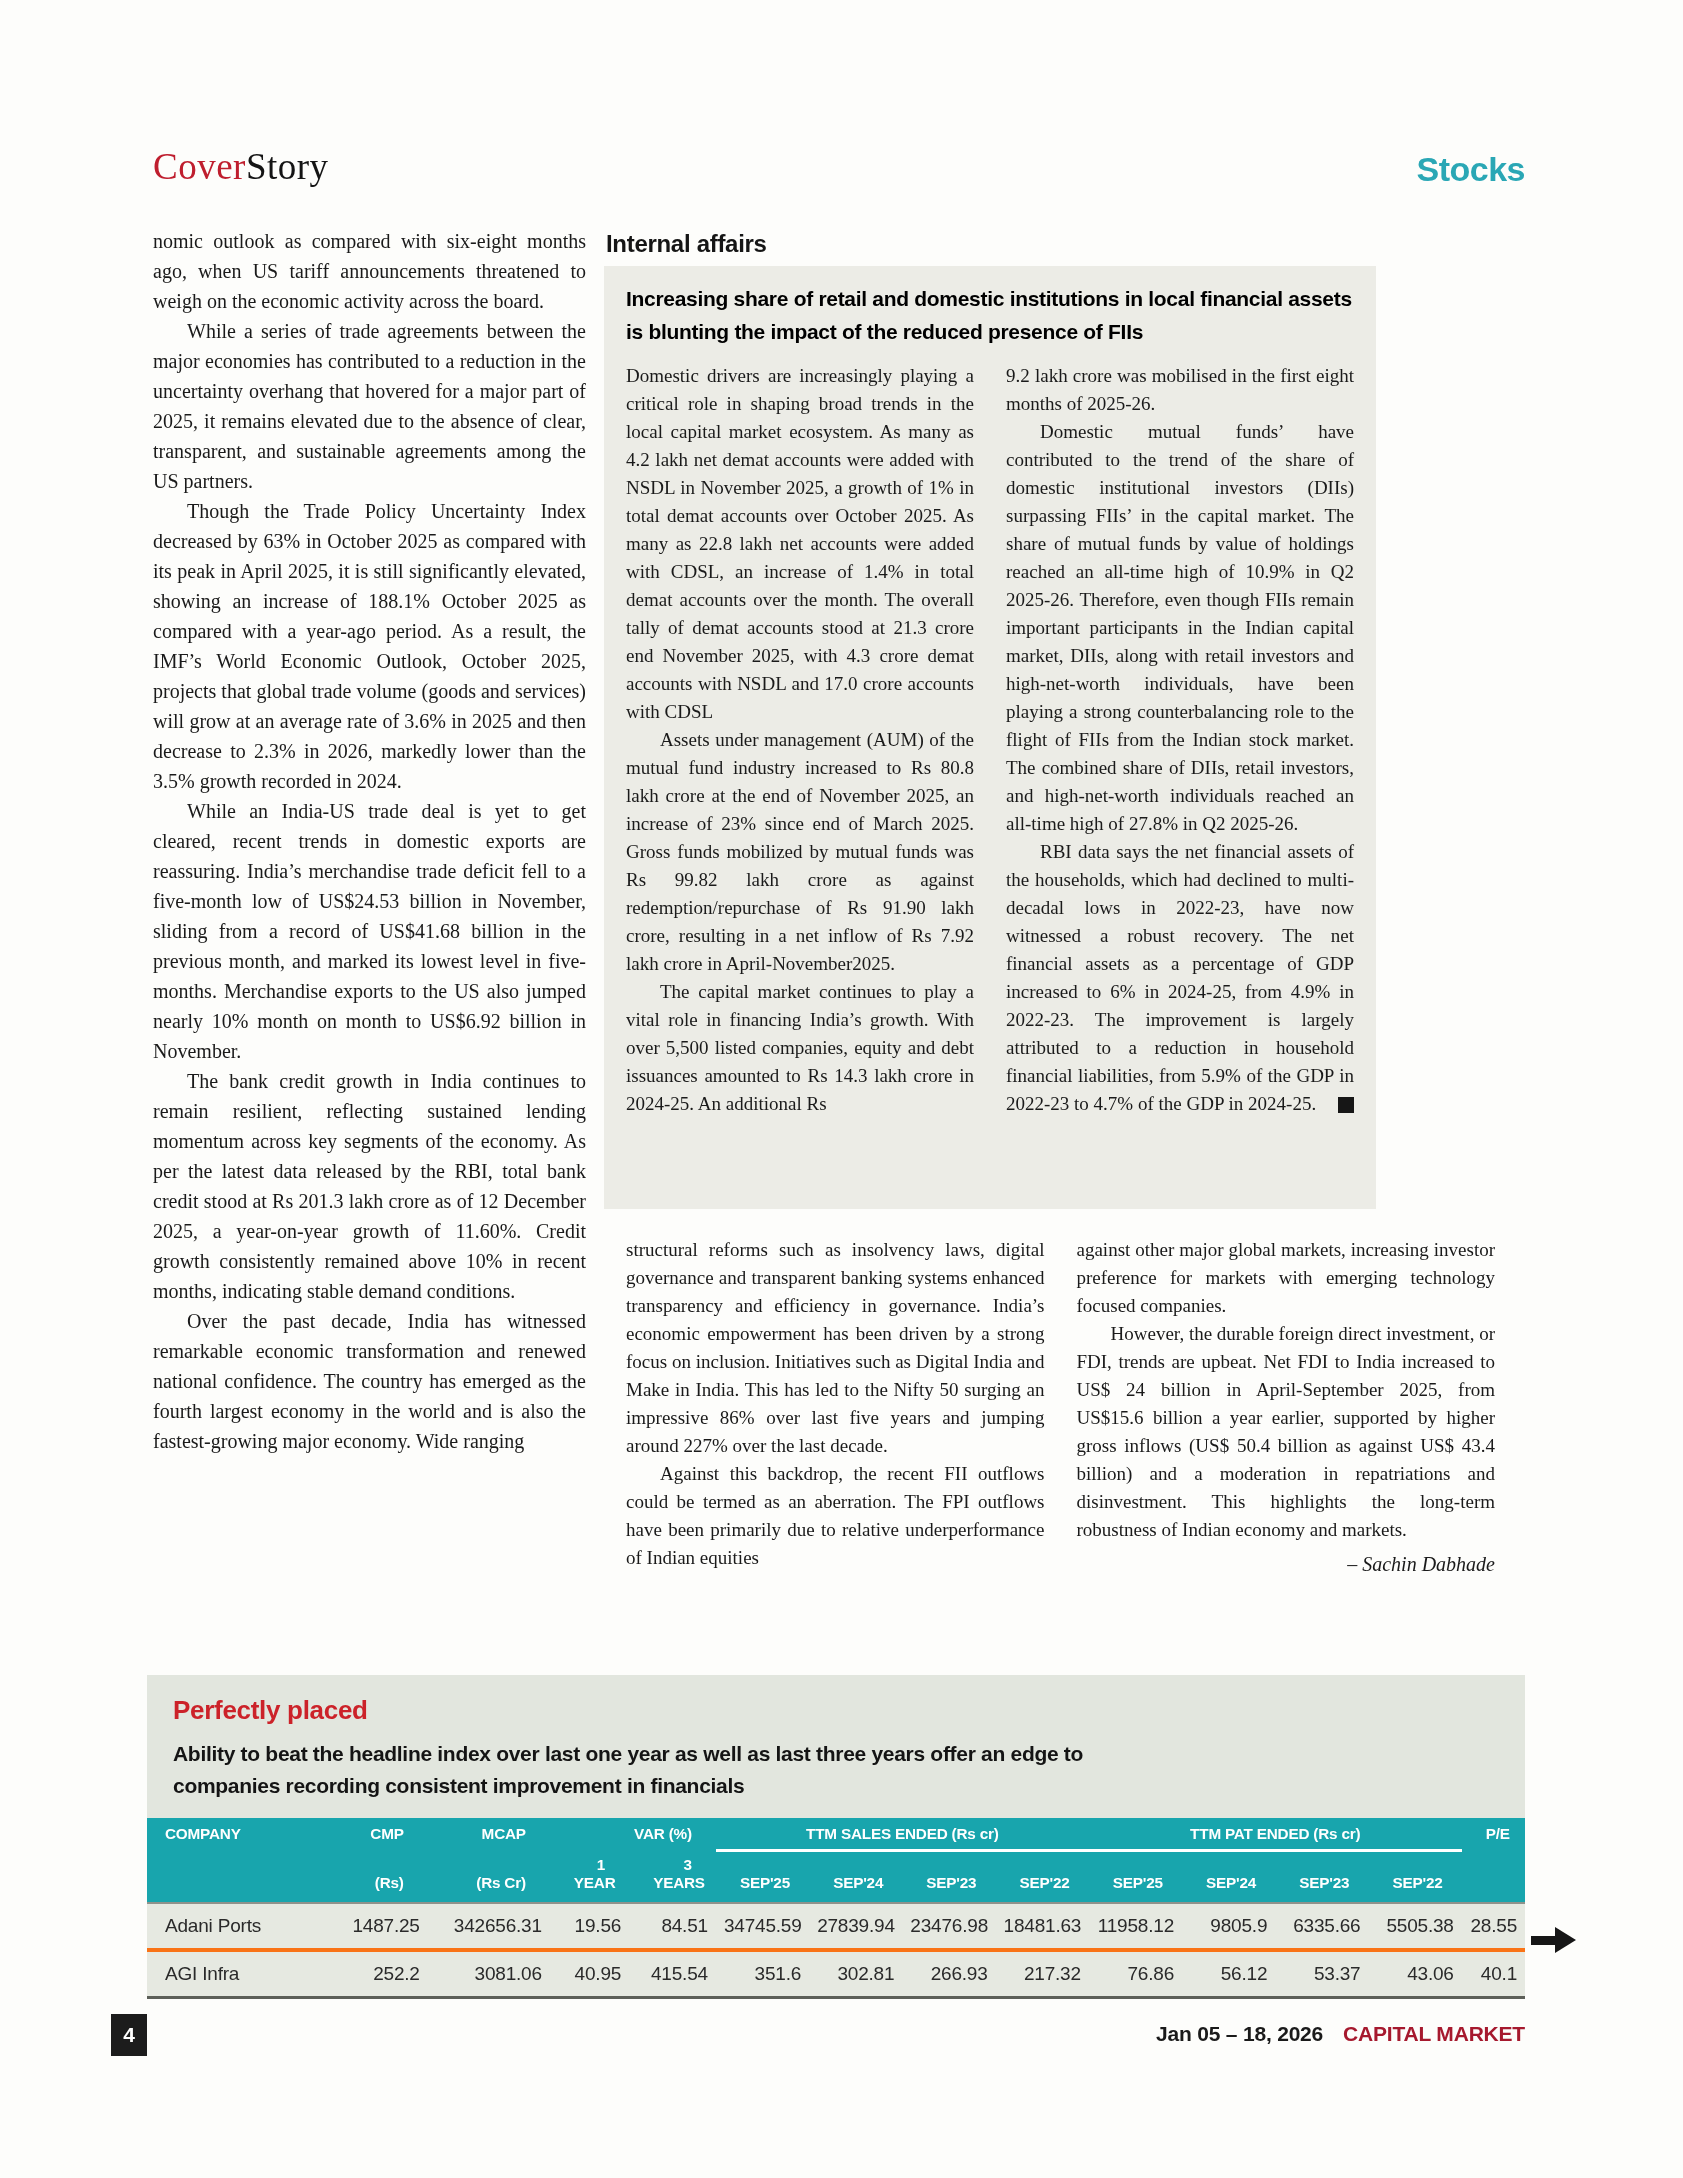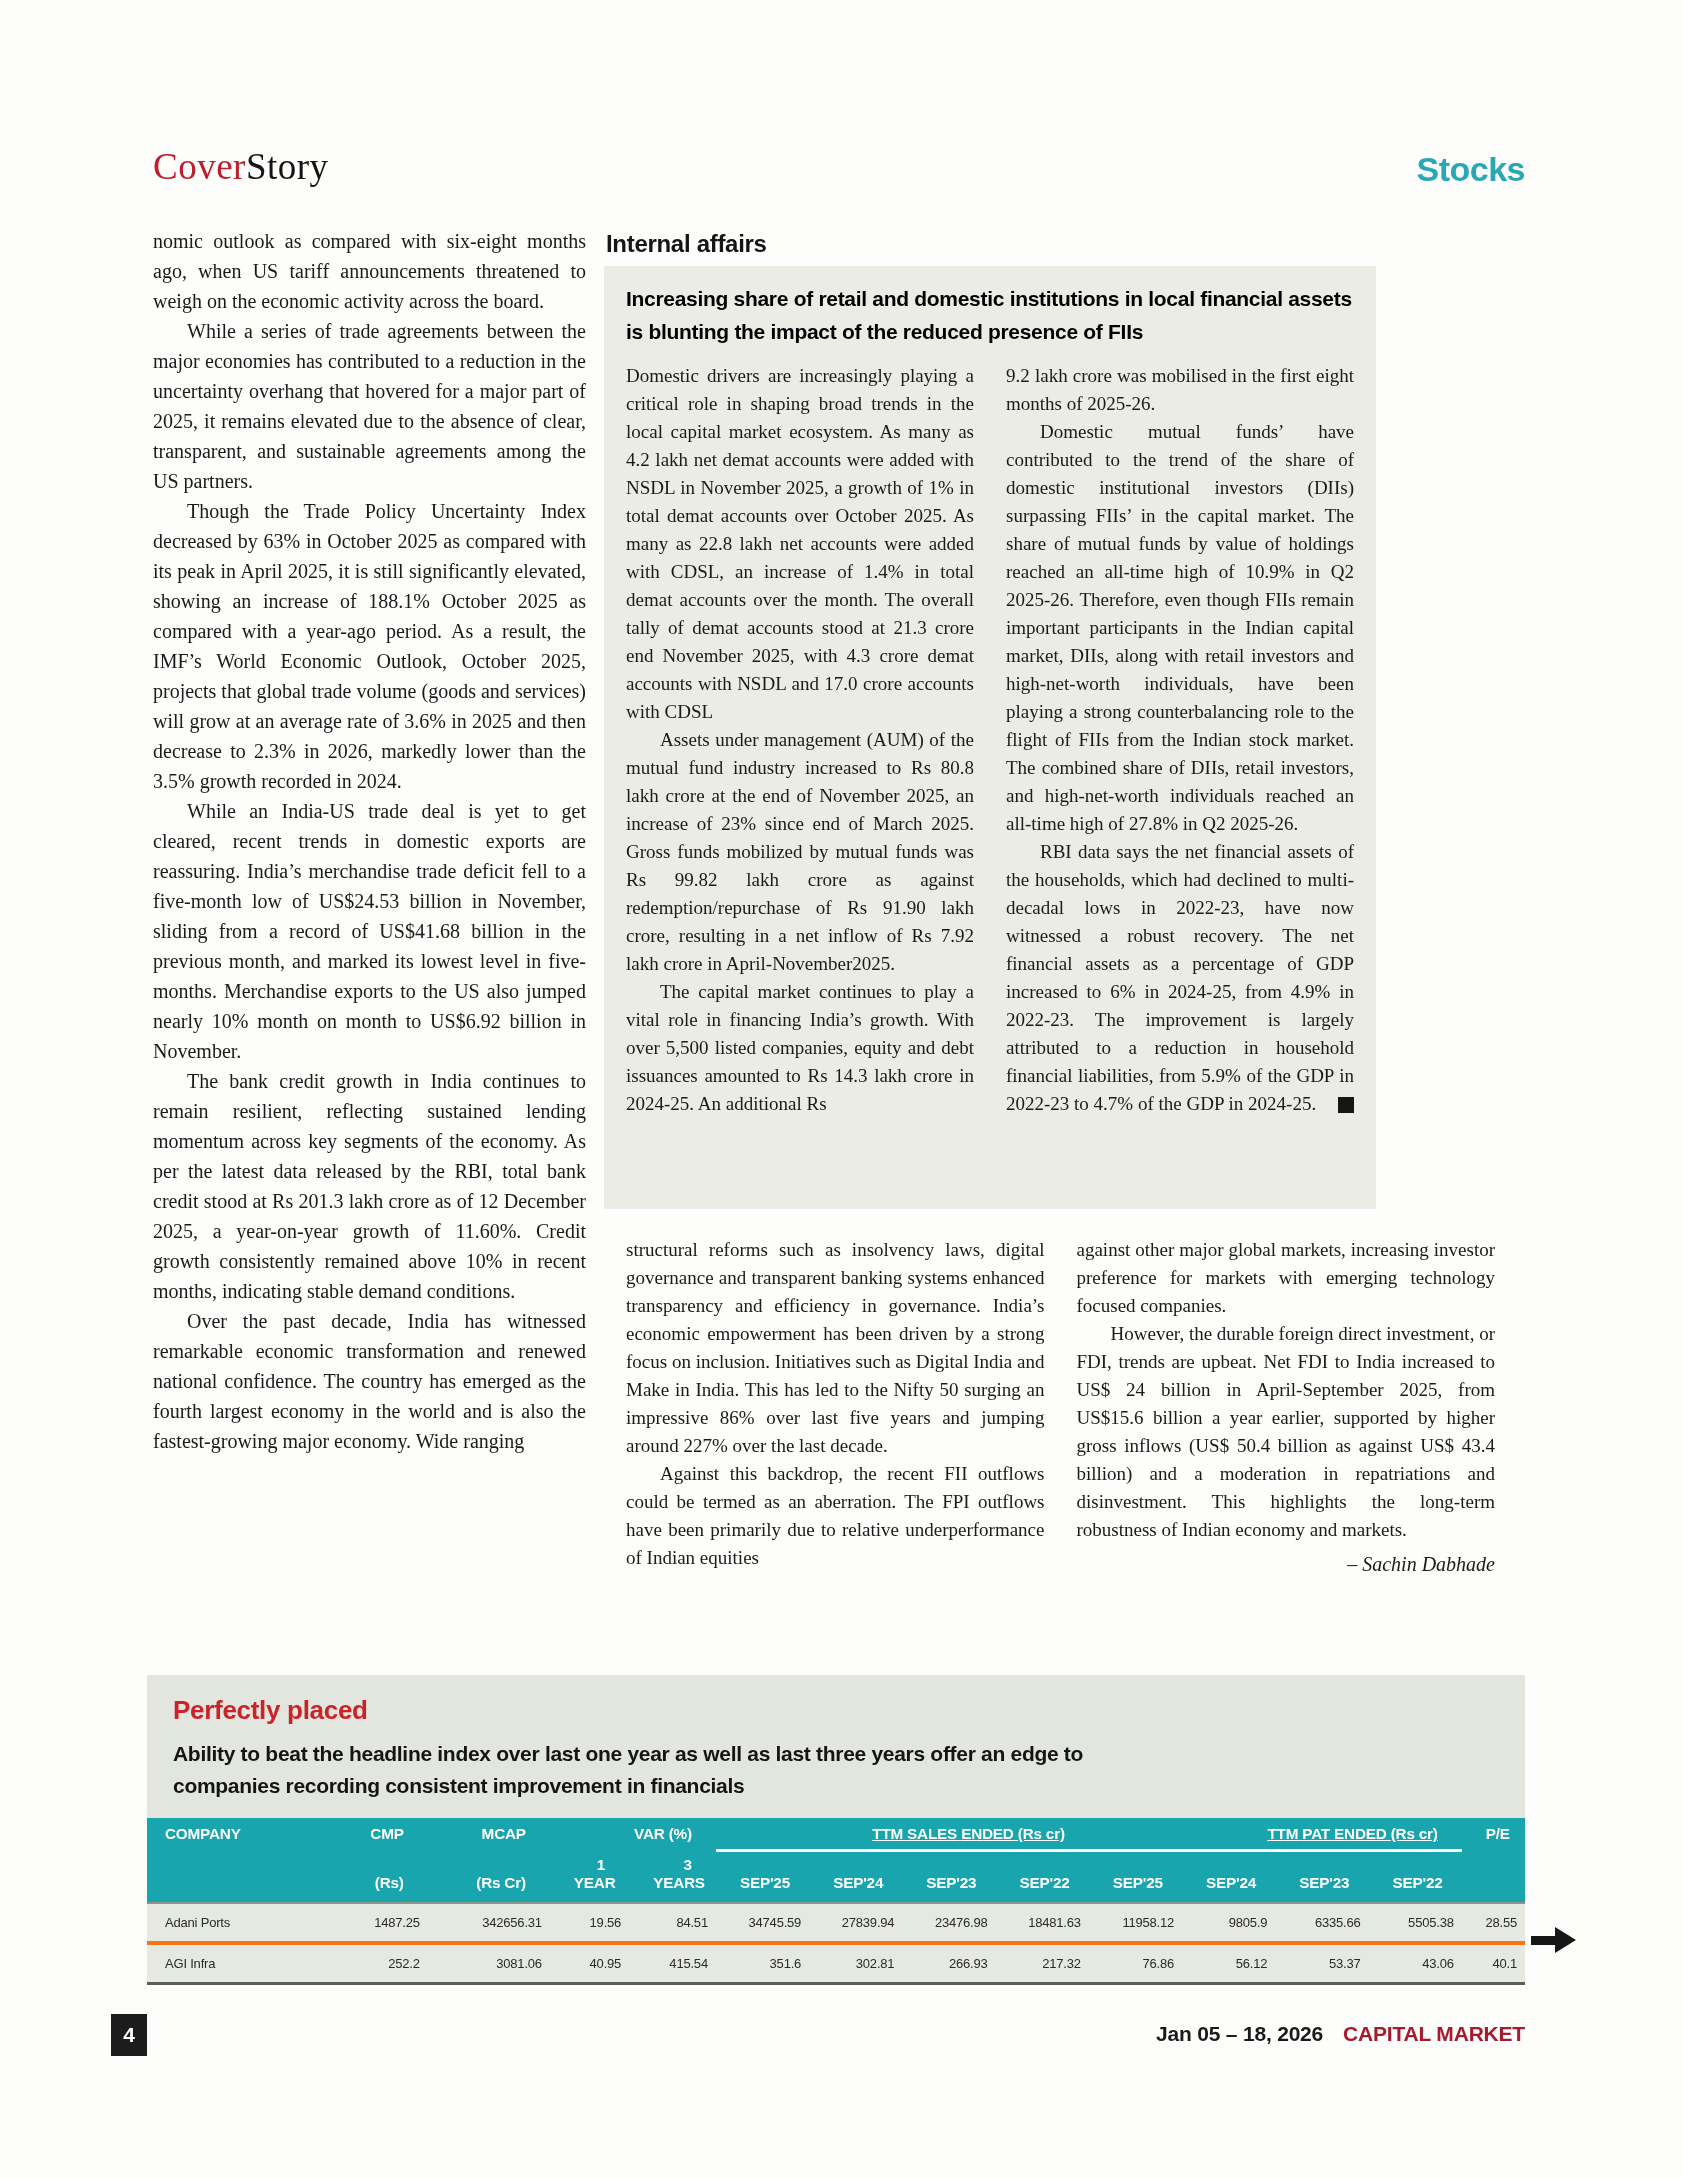--- a/index.html
+++ b/index.html
@@ -58,24 +58,24 @@
     margin:0 0 16px 26px;max-width:990px;
   }
   table.stocks{width:100%;border-collapse:collapse;table-layout:fixed;
     font-family:"Liberation Sans","DejaVu Sans",sans-serif;}
   table.stocks th{
     background:var(--teal,#18a5ad);color:#fff;font-size:15.3px;font-weight:bold;
     letter-spacing:-0.2px;padding:7px 24px;text-align:right;vertical-align:top;
   }
   table.stocks th.co{text-align:left;padding-left:18px;}
   table.stocks th.ctr{}
-  table.stocks th.grp{text-align:right;border-bottom:3px solid #fff;padding-bottom:5px;text-decoration:underline;}
+  table.stocks th.grp{text-align:center;border-bottom:3px solid #fff;padding-bottom:5px;}
   table.stocks tr.subhead th{padding-top:6px;padding-bottom:10px;vertical-align:bottom;}
   table.stocks td{
-    background:var(--row_gray,#e6e9e1);color:#2a2a2a;font-size:13px;letter-spacing:-0.2px;
+    background:var(--row_gray,#e6e9e1);color:#2a2a2a;font-size:19px;letter-spacing:-0.2px;
     padding:11px 8px;text-align:right;
   }
   table.stocks td.co{text-align:left;padding-left:18px;}
   table.stocks tbody tr{border-top:2px solid #8f928b;}
   table.stocks tbody tr + tr{border-top:4px solid #f97316;}
   table.stocks tbody{border-bottom:3px solid #5c5f58;}
   
   #table-arrow{position:absolute;left:1531px;top:1927px;width:46px;height:26px;}
   #table-arrow .shaft{position:absolute;left:0;top:9px;width:24px;height:9px;background:#161616;}
   #table-arrow .head{position:absolute;left:24px;top:0;width:0;height:0;

